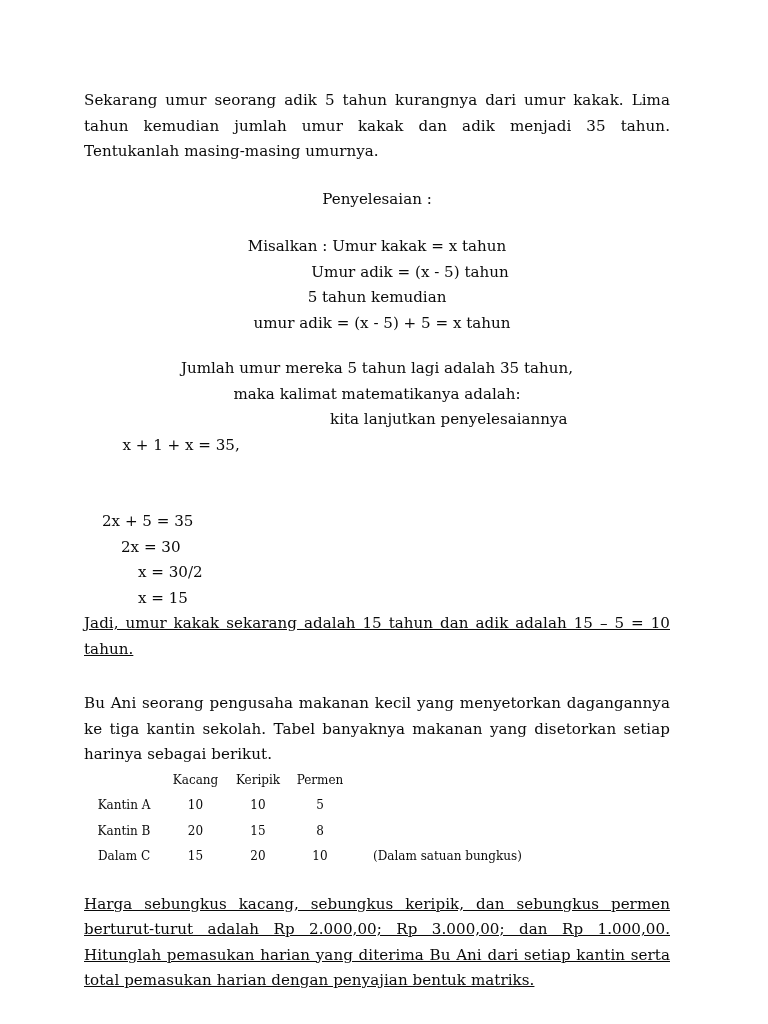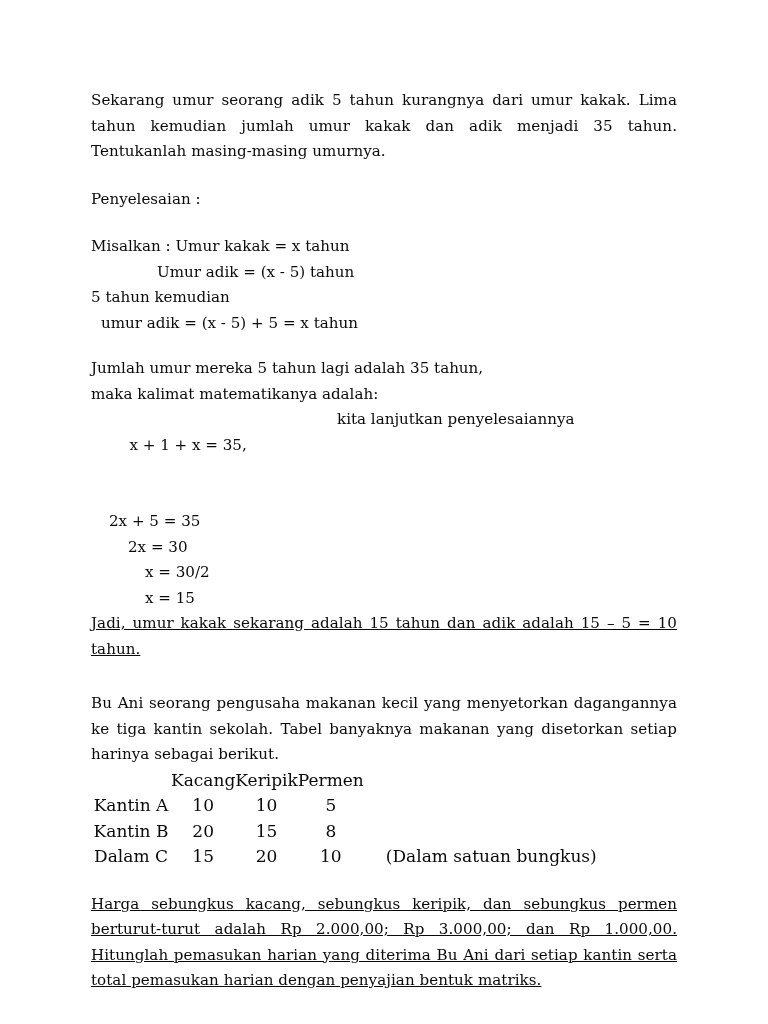--- a/index.html
+++ b/index.html
@@ -11,21 +11,21 @@
     position: relative;
     width: 768px;
     height: 1024px;
     background: #ffffff;
     overflow: hidden;
     font-family: "DejaVu Serif", "Liberation Serif", serif;
     color: #0a0a0a;
   }
   .content {
     position: absolute;
-    left: 91px;
+    left: 84px;
     top: 88px;
     width: 586px;
   }
 
   
   .para {
     text-align: justify;
     text-justify: inter-word;
     font-size: 15.1px;
     line-height: 25.5px;
@@ -36,20 +36,21 @@
     text-align-last: left;
     text-decoration: underline;
   }
 
   
   .line {
     font-size: 15.1px;
     line-height: 25.5px;
     white-space: pre;
     margin: 0;
+    text-align: center;
   }
   .gap-md { height: 22px; }
   .gap-lg { height: 29px; }
 
   
   .eq-block { margin: 0; }
   .eq-row {
     font-size: 15.1px;
     line-height: 25.5px;
     white-space: pre;
@@ -58,21 +59,21 @@
   .eq-note {
     position: absolute;
     left: 246px;
     top: 0;
     white-space: pre;
   }
 
   
   .tbl {
     border-collapse: collapse;
-    font-size: 17px;
+    font-size: 12px;
     line-height: 25.5px;
   }
   .tbl td, .tbl th {
     padding: 0;
     font-weight: normal;
     text-align: center;
     vertical-align: baseline;
     white-space: pre;
   }
   .tbl .c-label { width: 80px; }

